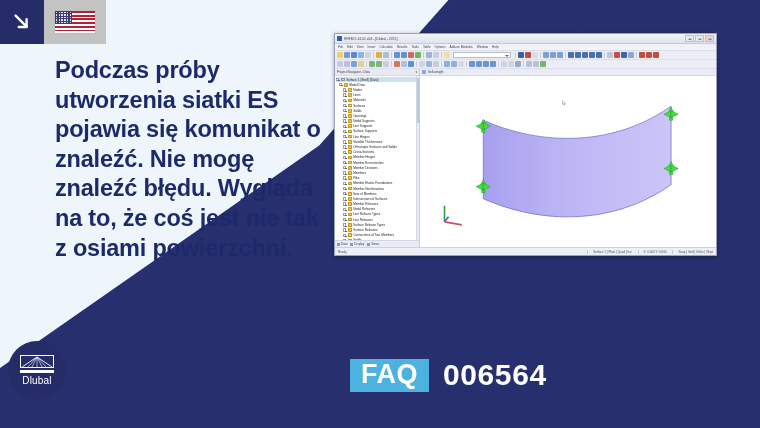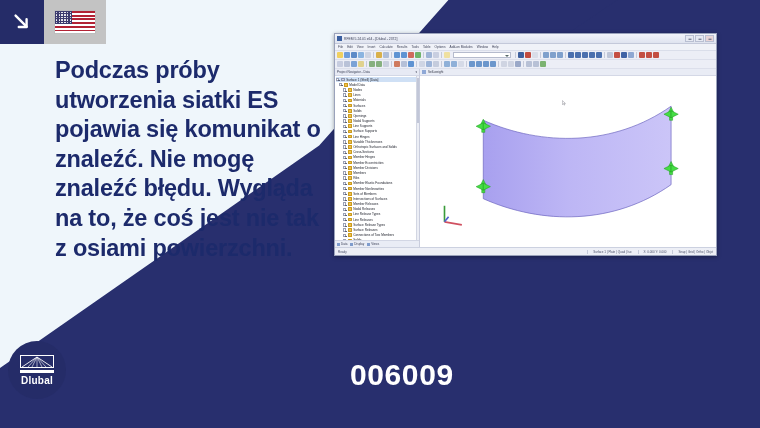--- a/index.html
+++ b/index.html
@@ -58,21 +58,21 @@
   
   .logo {
     position:absolute; left:8px; top:341px; width:58px; height:58px;
     border-radius:50%; background:#252c68; z-index:6;
     display:flex; flex-direction:column; align-items:center; justify-content:center;
   }
   .logo .mark { width:34px; height:18px; position:relative; }
   .logo .mark .box { position:absolute; inset:0 0 5px 0; border:1.4px solid #fff; }
   .logo .mark .bar { position:absolute; left:0; right:0; bottom:0; height:3px; background:#fff; }
   .logo .mark svg { position:absolute; left:0; top:0; width:34px; height:13px; }
-  .logo .name { color:#fff; font-size:10px; font-weight:bold; margin-top:2px; letter-spacing:0.2px; }
+  .logo .name { color:#fff; font-size:10px; font-weight:normal; margin-top:2px; letter-spacing:0.2px; }
 
   
   .faq { position:absolute; left:350px; top:358px; display:flex; align-items:center; gap:14px; z-index:6; }
   .faq .tag {
     background:#4cb3e0; color:#ffffff; font-weight:bold; font-size:27px;
     padding:2px 11px 4px 11px; letter-spacing:0.5px; line-height:1;
   }
   .faq .num { color:#ffffff; font-weight:bold; font-size:30px; letter-spacing:0.6px; }
 
   
@@ -255,21 +255,22 @@
     <svg viewBox="0 0 34 13" aria-hidden="true">
       <path d="M2 12 L17 2 L32 12" stroke="#fff" stroke-width="0.9" fill="none"></path>
       <path d="M17 2 L17 12 M17 2 L8 12 M17 2 L26 12 M17 2 L12 12 M17 2 L22 12" stroke="#fff" stroke-width="0.6" fill="none"></path>
     </svg>
     <div class="bar"></div>
   </div>
   <div class="name">Dlubal</div>
 </div>
 
 <div class="faq">
-  <div class="num">006009</div>
+  <div class="tag">FAQ</div>
+  <div class="num">006564</div>
 </div>
 
 <div class="app-window">
 
   <div class="titlebar">
     <div class="app-icon"></div>
     <div class="title">RFEM 5.24.01 x64 - [Dlubal - 2372]</div>
     <div class="wctl">
       <span>
           <i></i>

